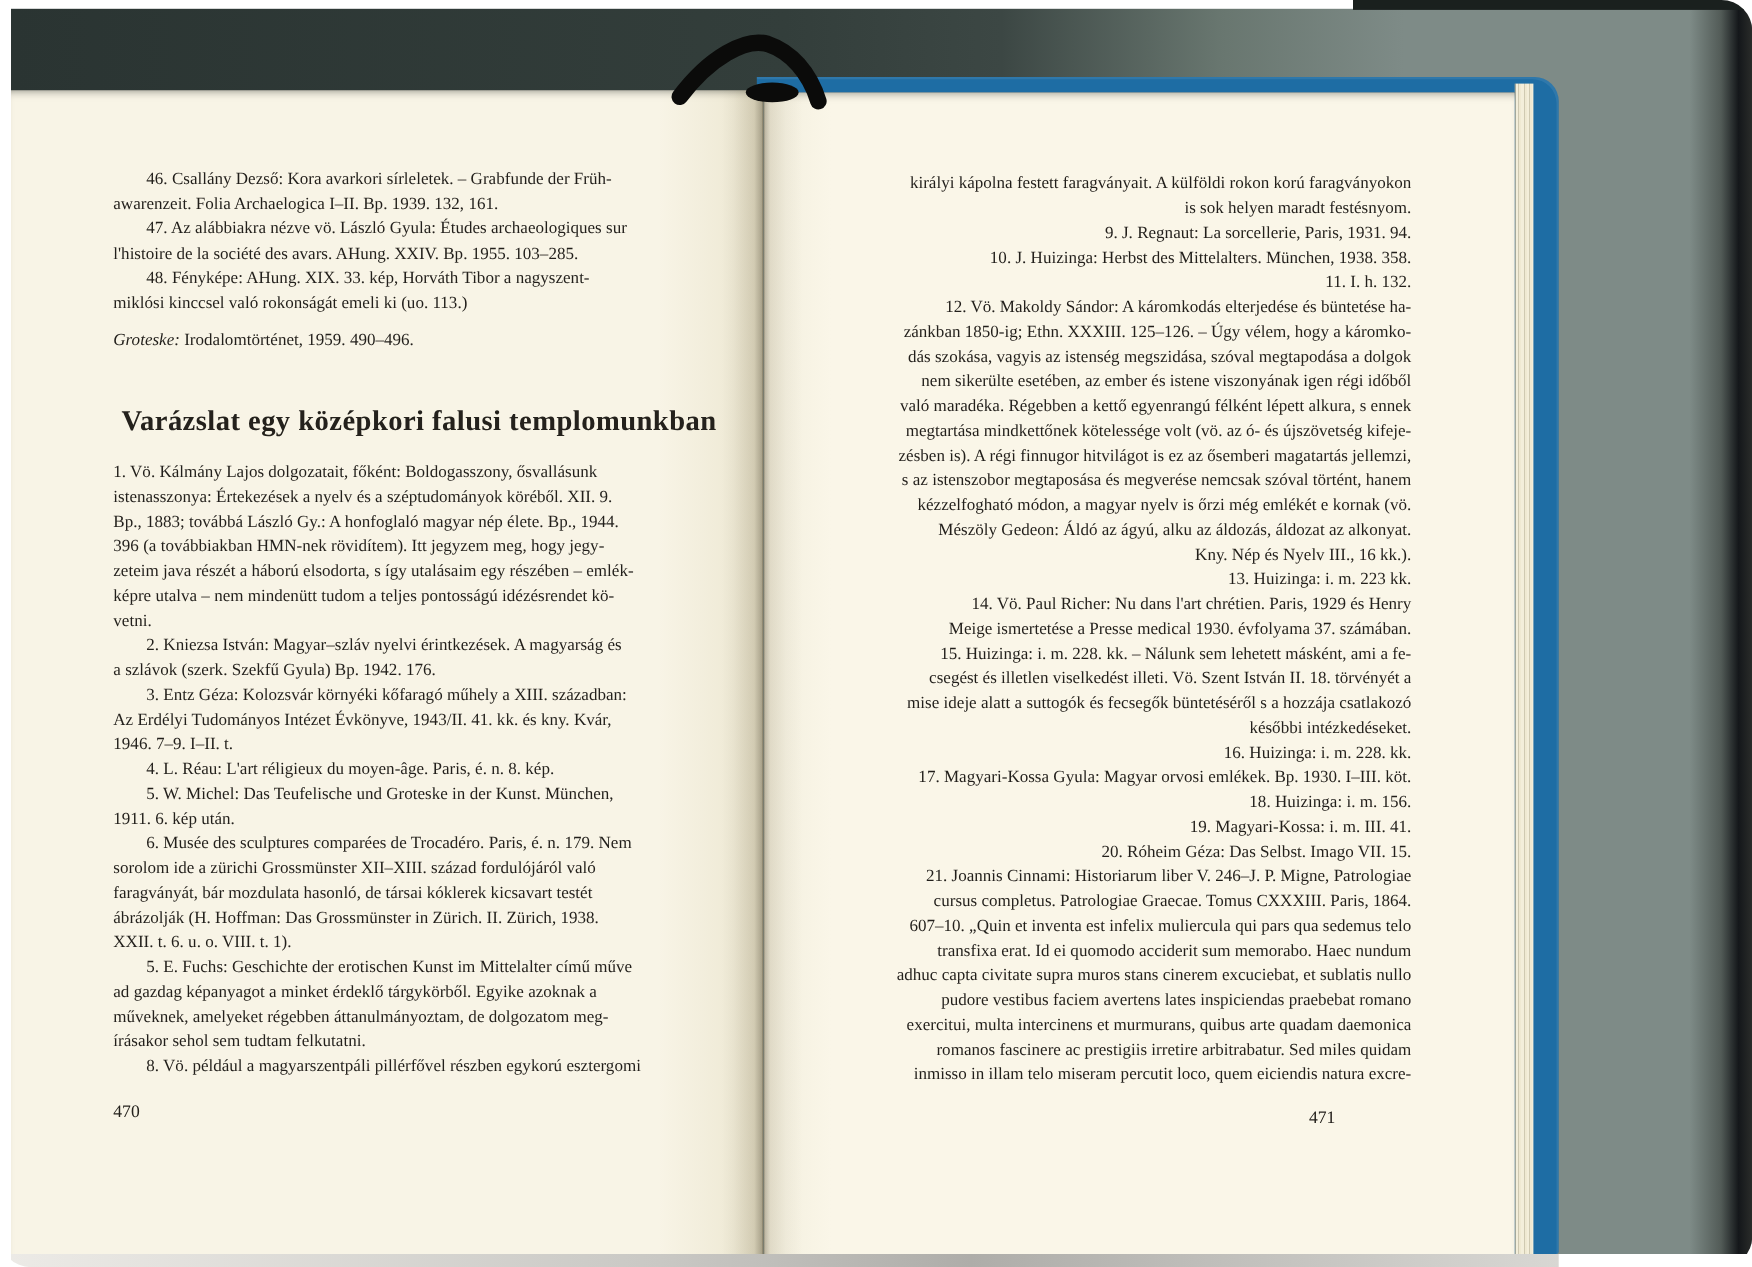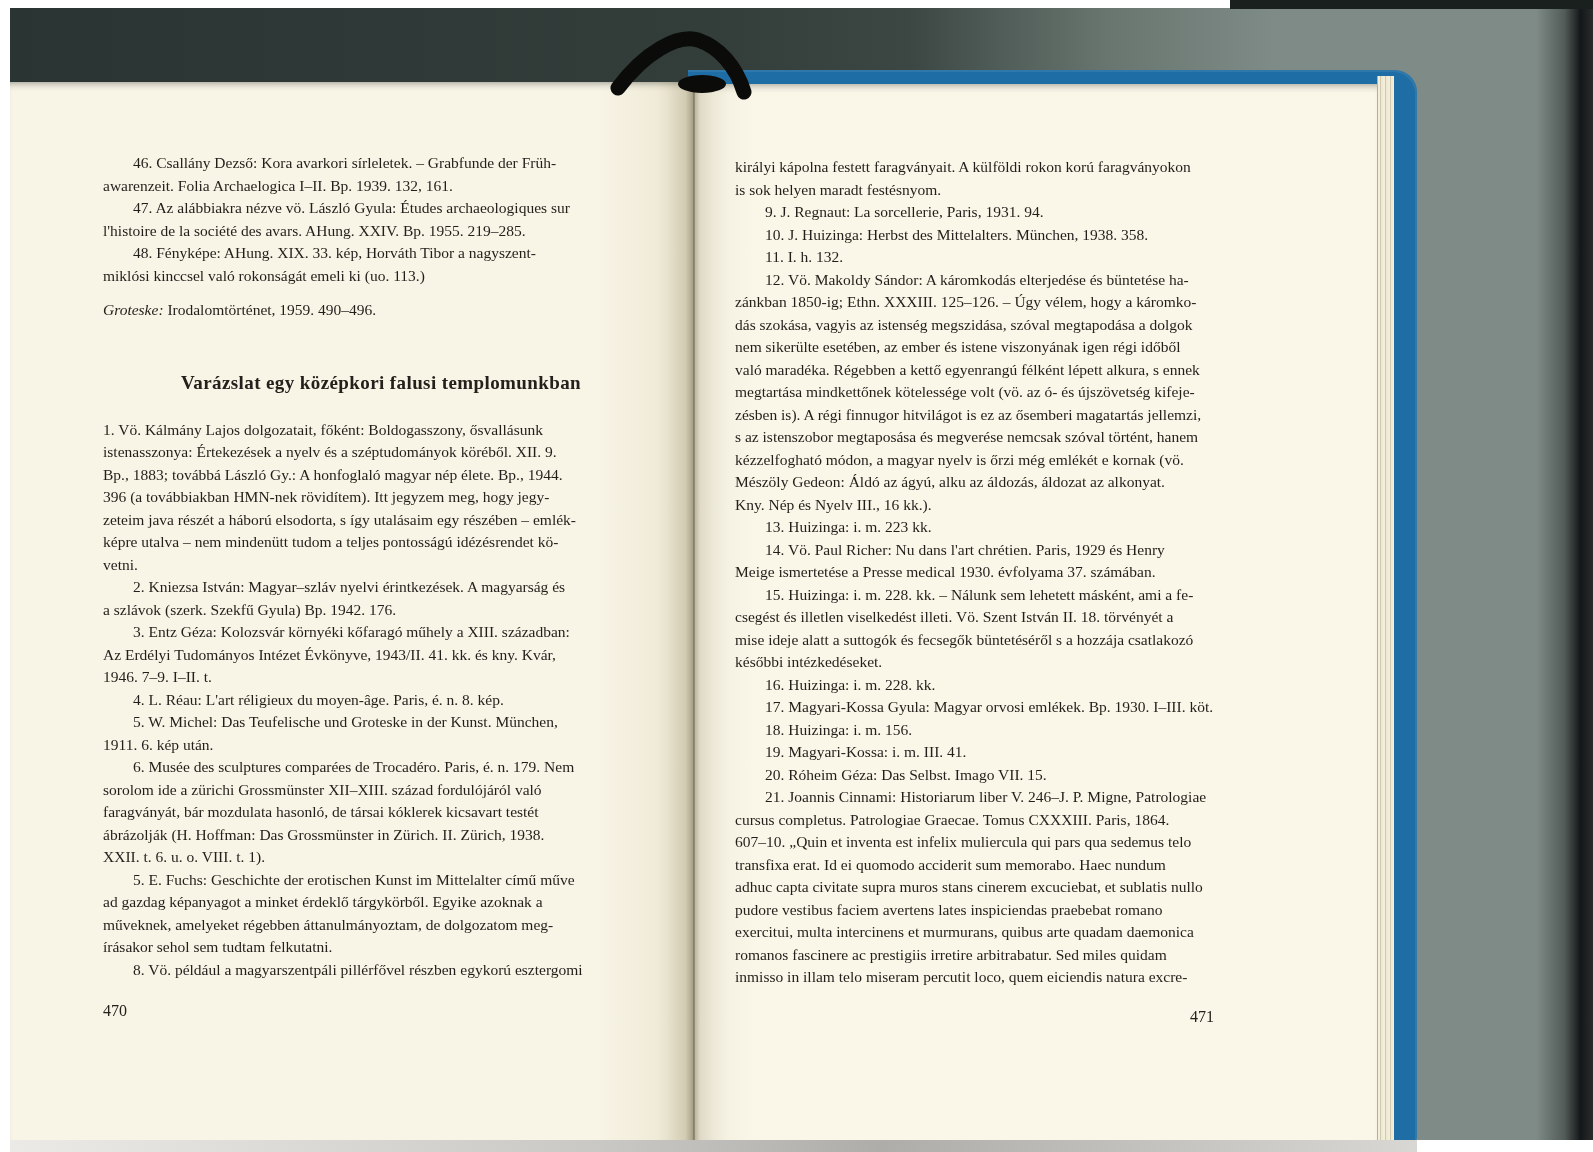--- a/index.html
+++ b/index.html
@@ -1,17 +1,17 @@
 <!DOCTYPE html>
 <html><head>
 <meta charset="utf-8">
 <style>
   html,body{margin:0;padding:0;background:#ffffff;}
   .scene{position:relative;width:1593px;height:1152px;background:#ffffff;overflow:hidden;
-         font-family:"Liberation Serif","DejaVu Serif",serif;}
+         font-family:"Liberation Serif","DejaVu Serif",serif;border-radius:28px;}
   
   .band-top{position:absolute;left:10px;top:8px;width:1407px;height:76px;z-index:1;
     background:linear-gradient(90deg,#2a3432 0%,#333e3b 50%,#3c4744 64%,#68766f 78%,#7e8b87 90%);}
   .backdrop-right{position:absolute;left:1415px;top:8px;width:178px;height:1132px;z-index:1;
     background:linear-gradient(90deg,#7e8b87 0%,#7e8b87 68%,#525b57 84%,#14171a 93%,#2a2c2a 100%);}
   .sliver-top{position:absolute;left:1230px;top:0;width:363px;height:9px;background:#1a201e;z-index:2;}
   .strip-bottom{position:absolute;left:10px;top:1140px;width:1407px;height:12px;z-index:1;
     background:linear-gradient(90deg,#eceae6 0%,#c9c8c4 42%,#aeada9 62%,#d8d7d3 100%);}
   
   .cover{position:absolute;left:688px;top:70px;width:729px;height:1070px;background:#1e6da4;
@@ -27,25 +27,25 @@
     background:repeating-linear-gradient(90deg,#f3eeda 0 2px,#cfc9b1 2px 3px,#efe9d2 3px 5px);
     border-left:1px solid #b7b098;}
   .fold-line{position:absolute;left:693px;top:84px;width:2px;height:1056px;z-index:4;
     background:rgba(90,80,55,0.35);}
   .gutter-shadow{position:absolute;left:656px;top:82px;width:74px;height:1058px;z-index:4;pointer-events:none;
     background:linear-gradient(90deg,rgba(110,100,70,0) 0%,rgba(110,100,70,0.14) 40%,rgba(55,48,28,0.32) 50%,rgba(110,100,70,0.10) 60%,rgba(110,100,70,0) 100%);}
   .ribbon{position:absolute;left:600px;top:8px;width:180px;height:92px;z-index:6;}
   
   .text-col{position:absolute;z-index:5;color:#221f1b;font-size:15.5px;line-height:22.5px;}
   .text-left{left:103px;top:152px;width:556px;}
-  .text-right{left:735px;top:156px;width:548px;}
+  .text-right{left:735px;top:156px;width:548px;text-align:right;}
   .para{margin:0;white-space:pre;}
   .para.ind{text-indent:30px;}
   .para.sp{margin-top:12px;}
-  .heading{margin:46px 0 21px 0;text-align:center;font-size:19px;line-height:30px;
+  .heading{margin:46px 0 21px 0;text-align:center;font-size:26px;line-height:30px;
     letter-spacing:0.4px;white-space:normal;color:#24211c;}
   .pagenum{position:absolute;z-index:5;color:#24211c;font-size:16px;}
   .pagenum-left{left:103px;top:1002px;}
   .pagenum-right{left:1190px;top:1008px;}
 </style>
 </head>
 <body>
 
 <div class="scene">
   <div class="band-top"></div>
@@ -63,21 +63,21 @@
   <svg class="ribbon" viewBox="0 0 180 92">
     <ellipse cx="102" cy="76" rx="24" ry="9" fill="#0b0b0a"></ellipse>
     <path d="M 18 80 C 45 44, 78 26, 98 32 C 119 39, 136 58, 144 84" fill="none" stroke="#0b0b0a" stroke-width="15" stroke-linecap="round"></path>
   </svg>
 
   <div class="text-col text-left">
     <div>
         <p class="para ind">46. Csallány Dezső: Kora avarkori sírleletek. – Grabfunde der Früh-
 awarenzeit. Folia Archaelogica I–II. Bp. 1939. 132, 161.</p>
         <p class="para ind">47. Az alábbiakra nézve vö. László Gyula: Études archaeologiques sur
-l'histoire de la société des avars. AHung. XXIV. Bp. 1955. 219–285.</p>
+l'histoire de la société des avars. AHung. XXIV. Bp. 1955. 103–285.</p>
         <p class="para ind">48. Fényképe: AHung. XIX. 33. kép, Horváth Tibor a nagyszent-
 miklósi kinccsel való rokonságát emeli ki (uo. 113.)</p>
         <p class="para sp"><i>Groteske:</i> Irodalomtörténet, 1959. 490–496.</p>
       </div>
     <h2 class="heading">Varázslat egy középkori falusi templomunkban</h2>
     <div>
         <p class="para">1. Vö. Kálmány Lajos dolgozatait, főként: Boldogasszony, ősvallásunk
 istenasszonya: Értekezések a nyelv és a széptudományok köréből. XII. 9.
 Bp., 1883; továbbá László Gy.: A honfoglaló magyar nép élete. Bp., 1944.
 396 (a továbbiakban HMN-nek rövidítem). Itt jegyzem meg, hogy jegy-

